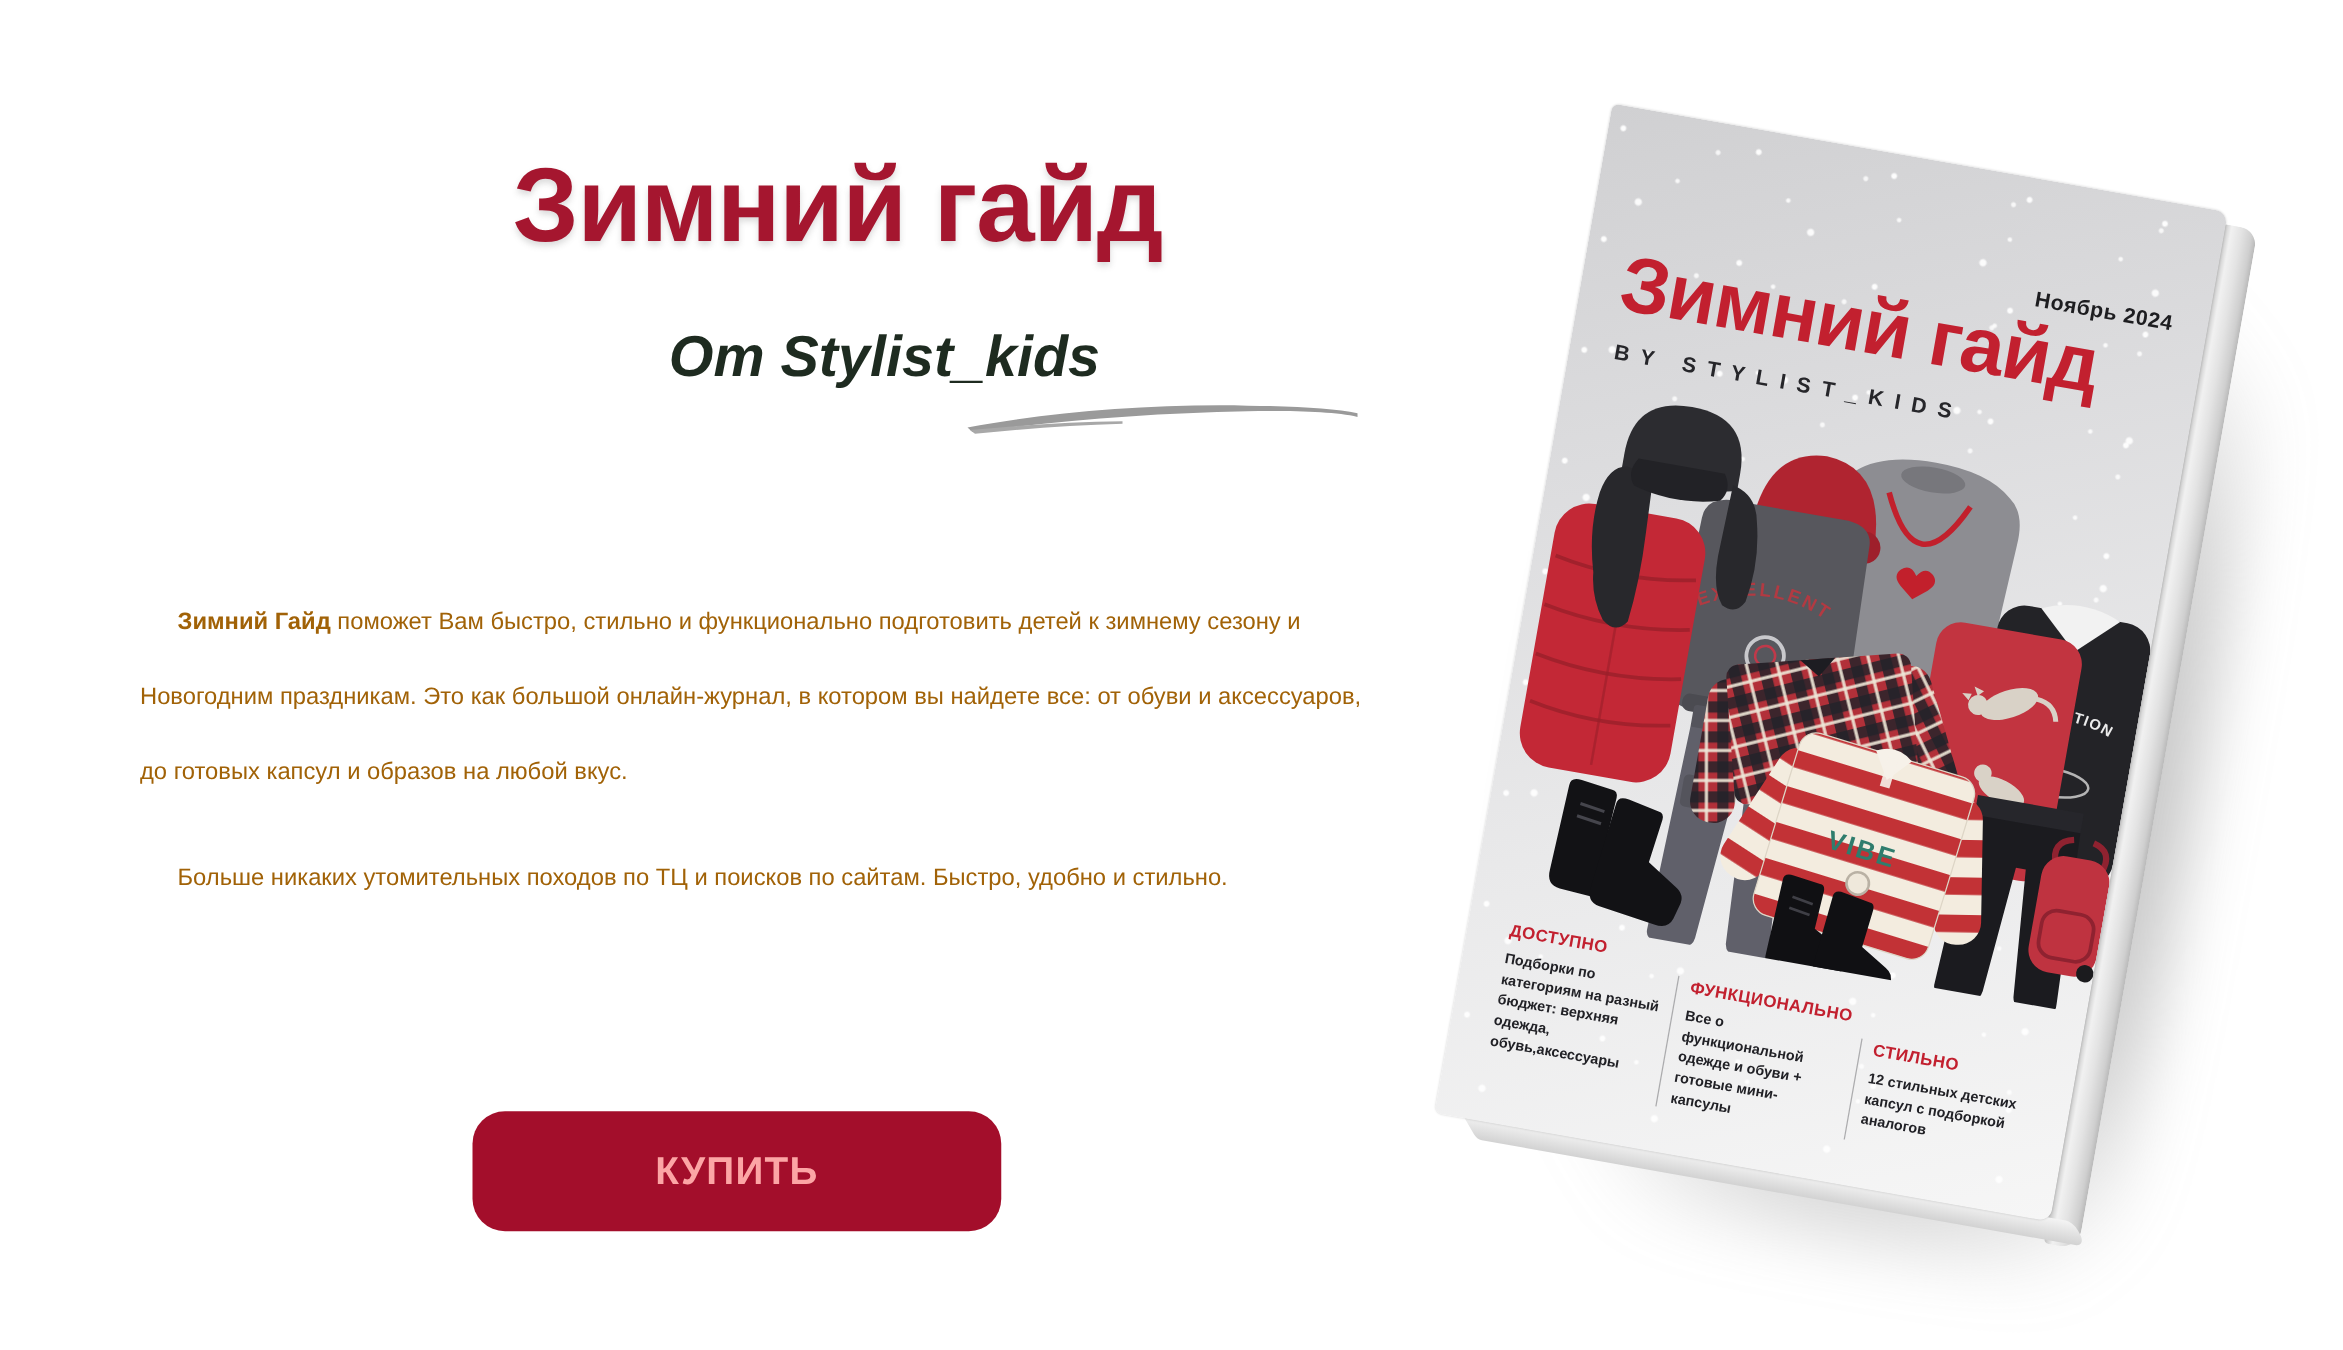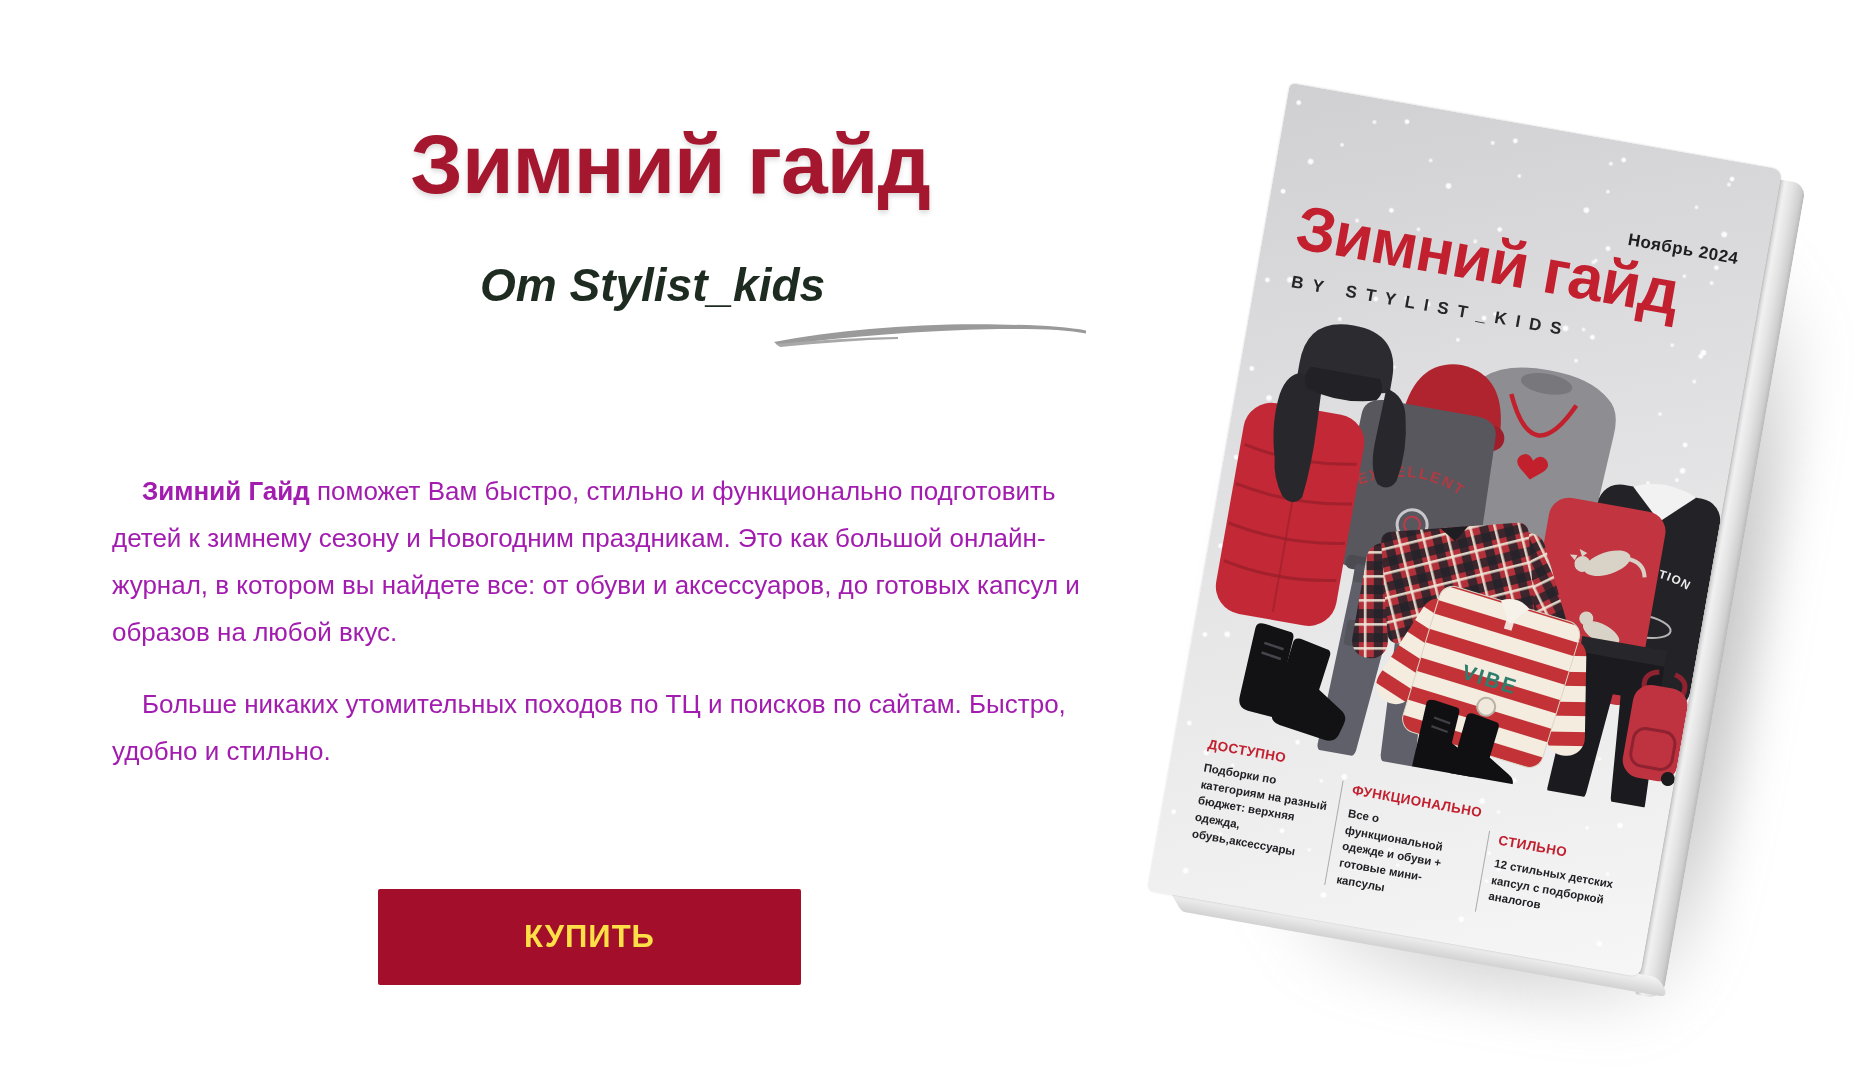--- a/index.html
+++ b/index.html
@@ -5,33 +5,33 @@
 <style>
   * { margin:0; padding:0; box-sizing:border-box; }
   html,body { width:1874px; height:1080px; overflow:hidden; background:#ffffff;
     font-family:"Liberation Sans","DejaVu Sans",sans-serif; }
   .stage { position:relative; width:1782px; height:1080px; background:#ffffff; }
 
   
   .hero-title { position:absolute; left:340px; top:116px; width:660px; text-align:center;
     font-size:84px; font-weight:800; color:#a5162f; letter-spacing:-1px;
     text-shadow:0 3px 5px rgba(90,90,90,.22); }
-  .hero-subtitle { position:absolute; left:480px; top:258px; width:455px; text-align:left;
+  .hero-subtitle { position:absolute; left:480px; top:258px; width:455px; text-align:center;
     font-size:46px; font-weight:700; font-style:italic; color:#1e2b20; letter-spacing:0; }
   .swoosh { position:absolute; left:768px; top:318px; width:322px; height:32px; }
 
   .copy { position:absolute; left:112px; top:468px; width:985px;
-    color:#a21caf; font-size:26px; line-height:47px; }
+    color:#a16207; font-size:19px; line-height:60px; }
   .copy p { text-indent:30px; }
   .copy p + p { margin-top:25px; }
   .copy .lead { font-weight:bold; }
 
   .buy-btn { position:absolute; left:378px; top:889px; width:423px; height:96px;
-    background:#a30e2b; border:none; border-radius:2px; cursor:pointer;
-    color:#fde047; font-size:31px; font-weight:700; letter-spacing:1px;
+    background:#a30e2b; border:none; border-radius:26px; cursor:pointer;
+    color:#fca5a5; font-size:31px; font-weight:700; letter-spacing:1px;
     font-family:"Liberation Sans","DejaVu Sans",sans-serif; }
 
   
   .book { position:absolute; left:1215px; top:120px; width:500px; height:820px;
     transform:rotate(10deg); }
   .book-shadow { position:absolute; left:40px; top:60px; right:-60px; bottom:-50px;
     background:radial-gradient(ellipse at 58% 52%, rgba(90,90,90,.55) 0%, rgba(120,120,120,.3) 55%, rgba(140,140,140,0) 78%);
     filter:blur(24px); z-index:0; }
   .pages-side { position:absolute; top:10px; right:-26px; width:28px; height:101%;
     z-index:1; border-radius:2px 14px 16px 4px;

